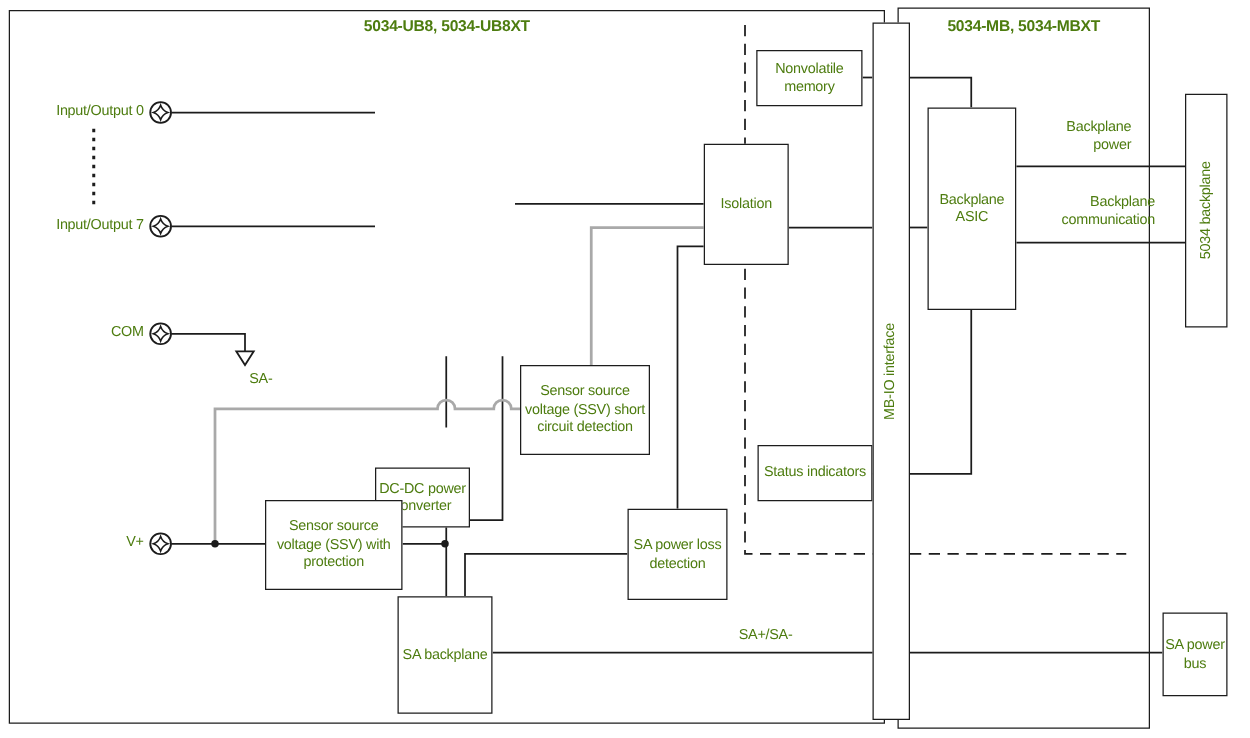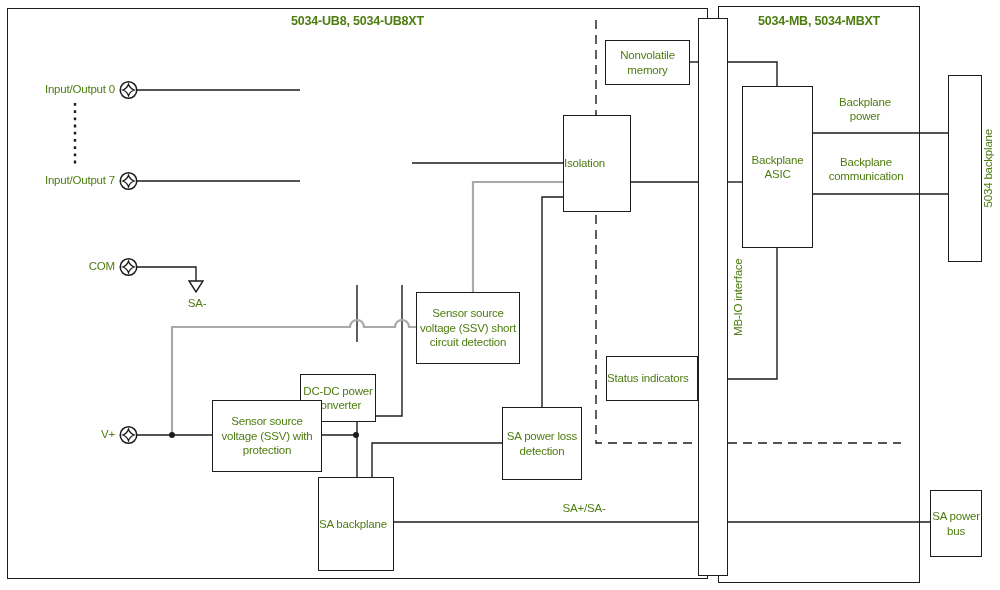--- a/index.html
+++ b/index.html
@@ -4,31 +4,31 @@
 <style>
   html,body{margin:0;padding:0;background:#fff;}
   .stage{
     position:relative;width:1000px;height:590px;background:#fff;
     font-family:"Liberation Sans",sans-serif;color:#4d7c0f;overflow:hidden;
   }
   .wires{position:absolute;left:0;top:0;z-index:1;}
   .frame{position:absolute;border:1.6px solid #1c1c1c;background:transparent;z-index:1;box-sizing:border-box;}
   .box{
     position:absolute;border:1.5px solid #1c1c1c;background:#fff;z-index:2;
-    display:flex;align-items:center;text-align:center;
+    display:flex;align-items:center;justify-content:center;text-align:center;
     font-size:11.5px;line-height:1.25;letter-spacing:-0.2px;box-sizing:border-box;
   }
   .vtext{transform:rotate(-90deg);white-space:nowrap;}
   .section-title{
     position:absolute;z-index:2;font-weight:bold;font-size:12.5px;
     text-align:center;letter-spacing:-0.2px;
   }
   .wire-label{
     position:absolute;z-index:2;font-size:11.5px;line-height:1.25;
-    text-align:center;letter-spacing:-0.2px;
+    text-align:right;letter-spacing:-0.2px;
   }
   .term-label{
     position:absolute;z-index:2;font-size:11.5px;text-align:right;
     letter-spacing:-0.2px;white-space:nowrap;
   }
 </style>
 </head>
 <body>
 
 <div class="stage">

